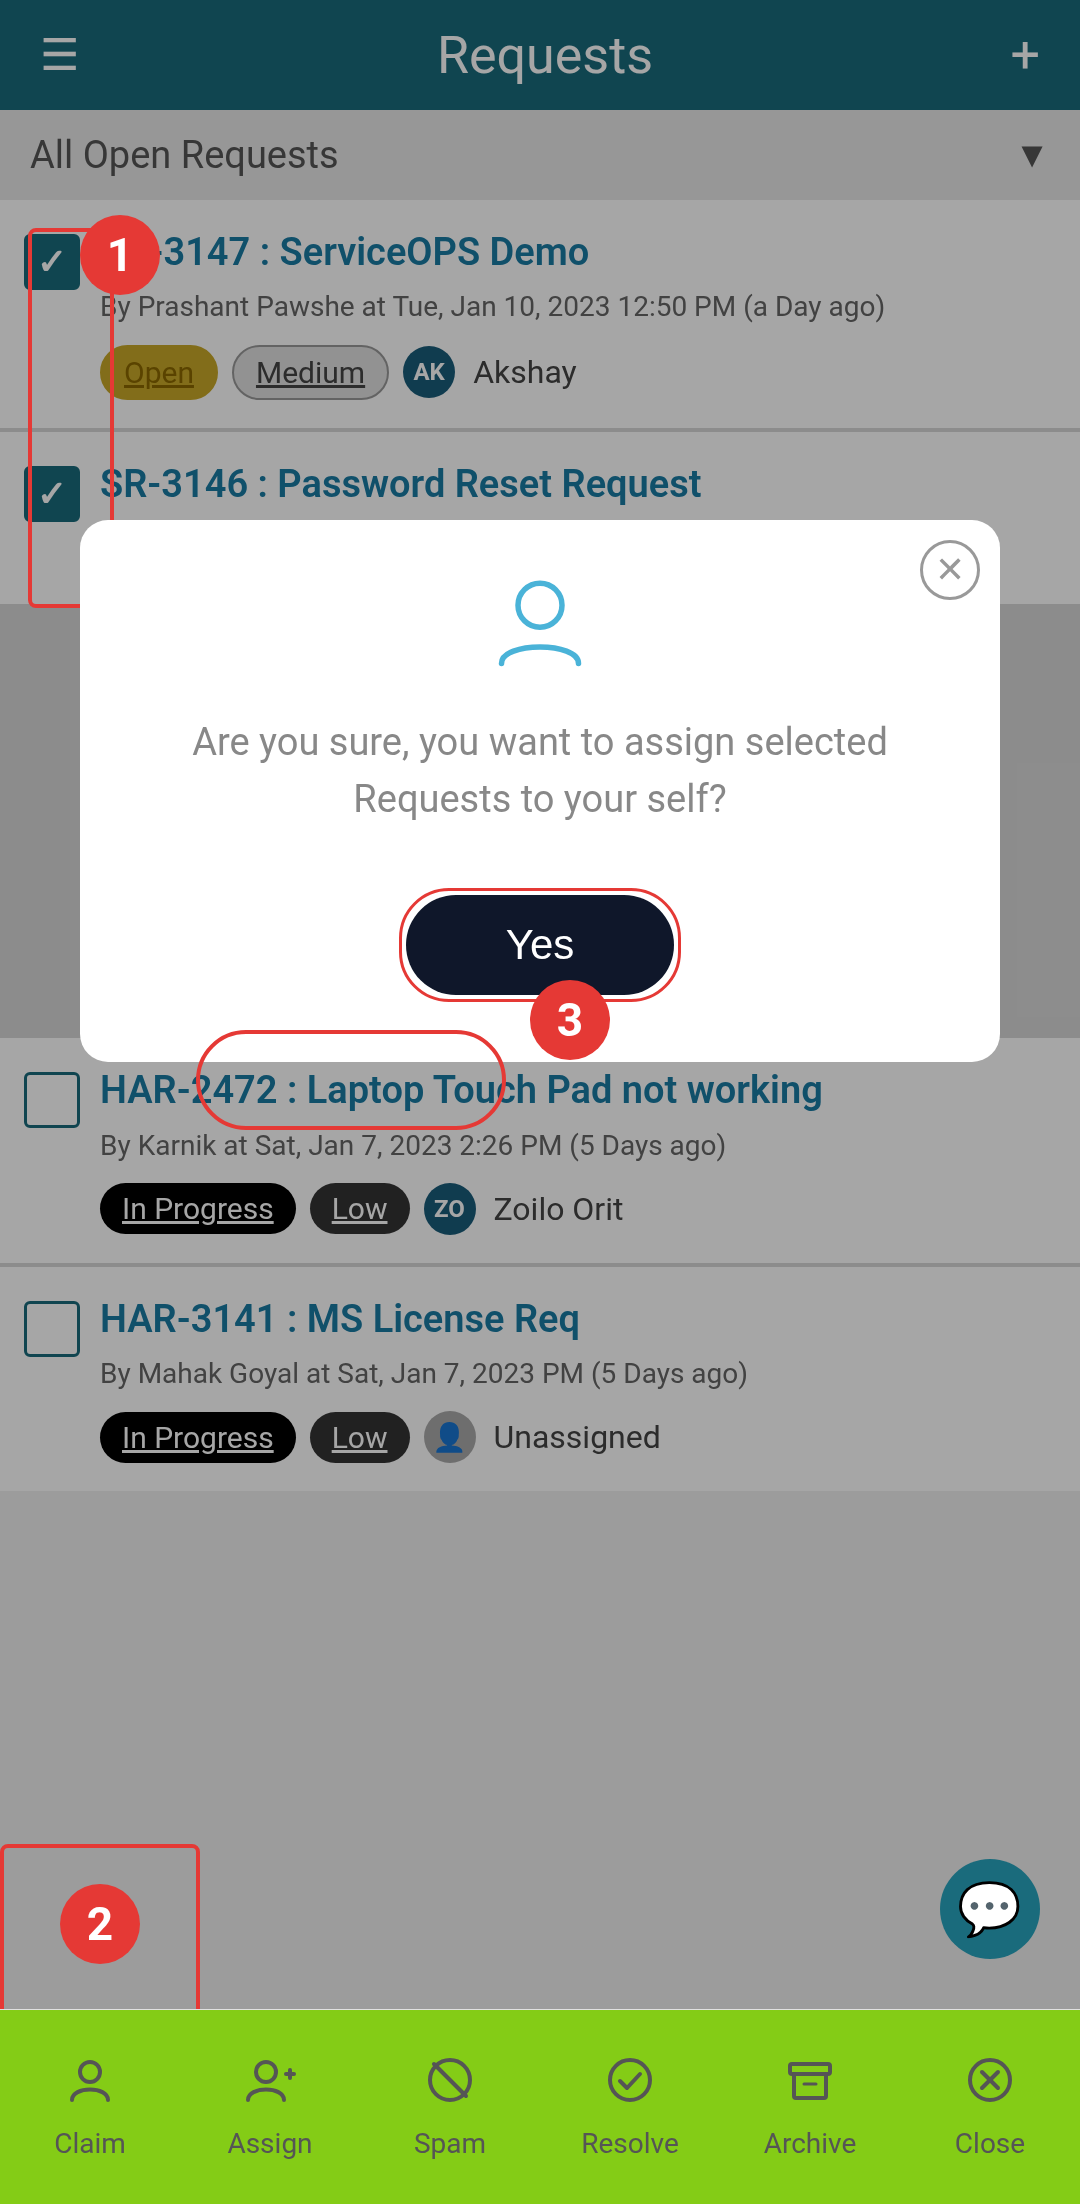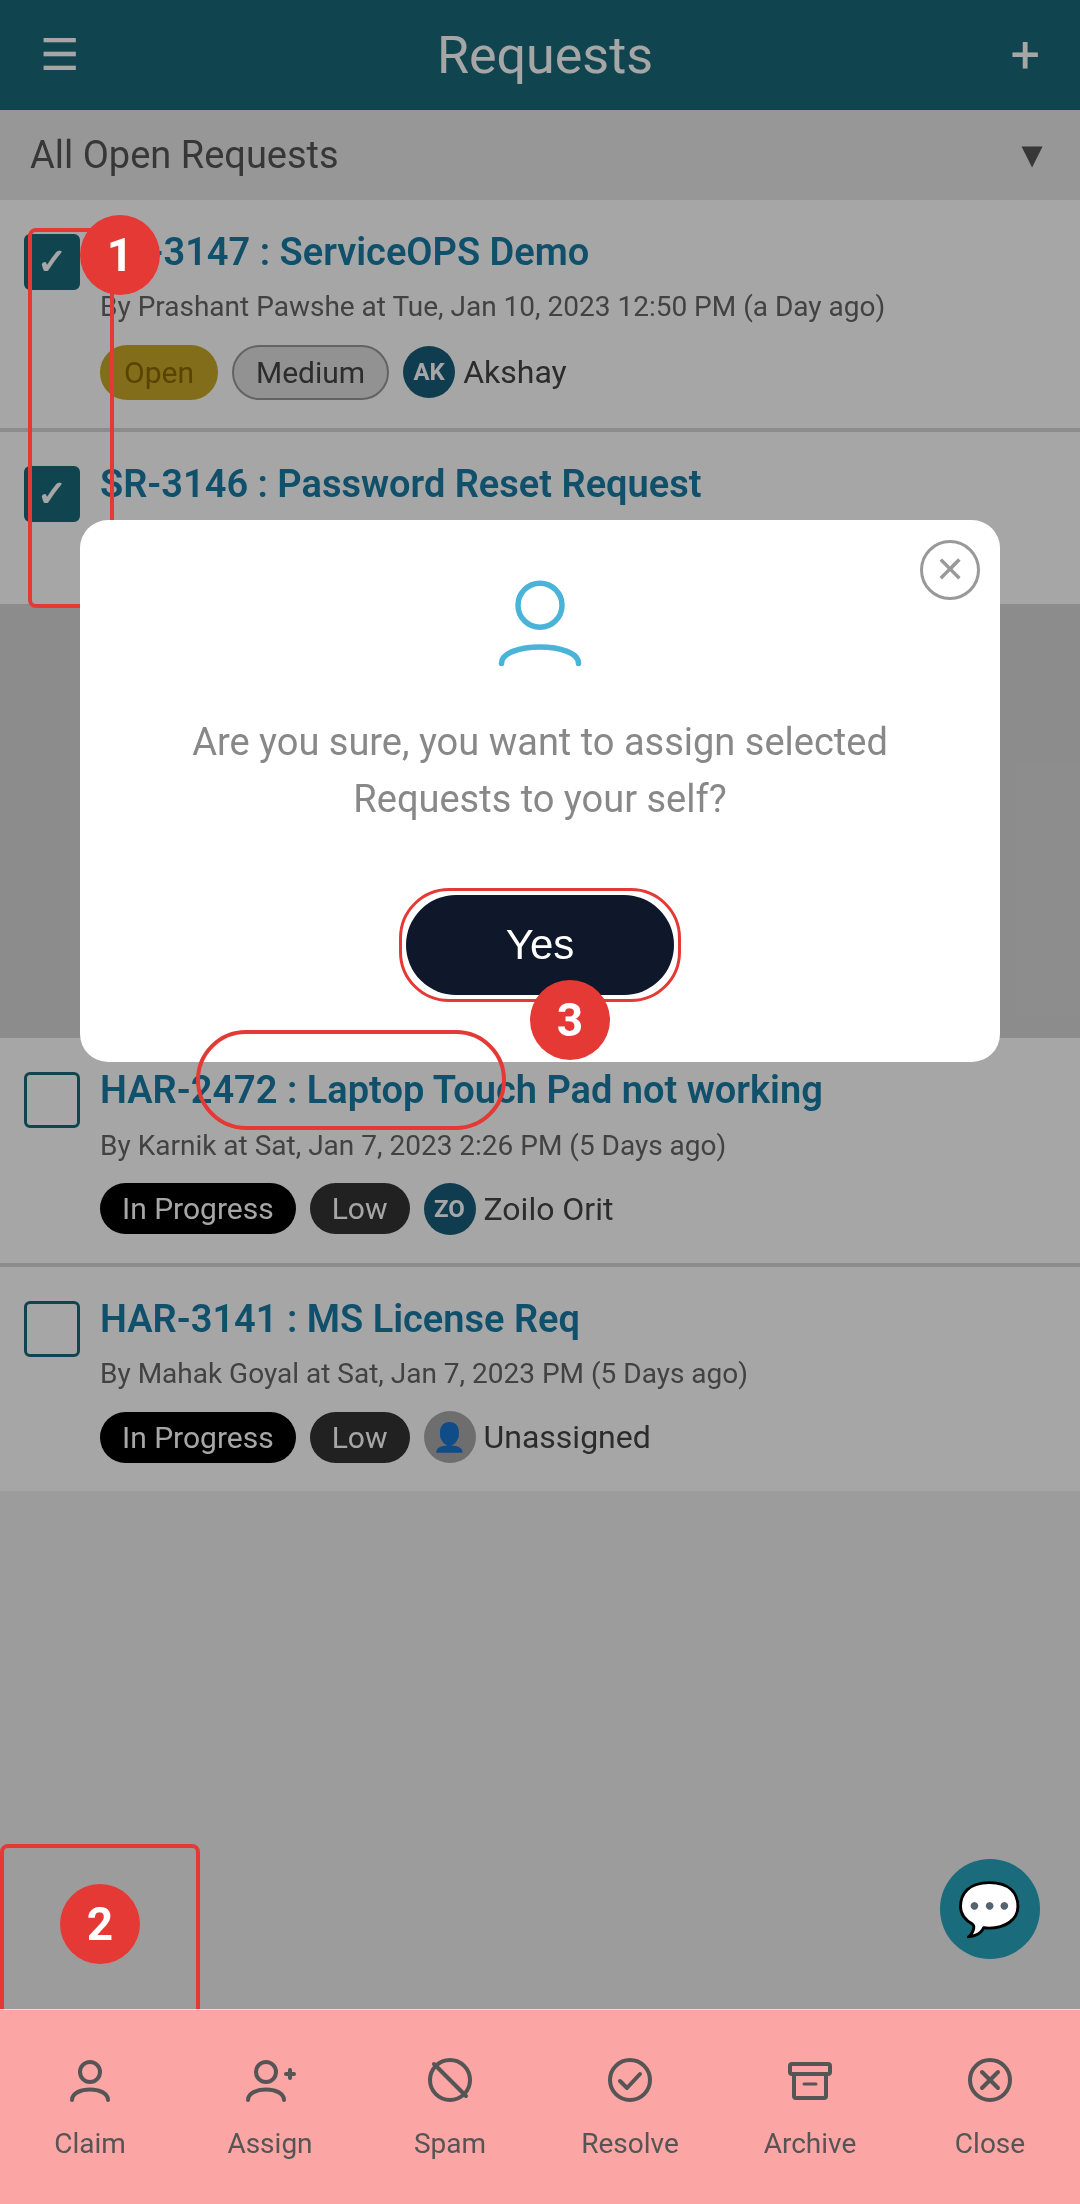--- a/index.html
+++ b/index.html
@@ -111,20 +111,21 @@
     .tags-row {
       display: flex;
       gap: 14px;
       flex-wrap: wrap;
       align-items: center;
     }
     .tag {
       padding: 8px 22px;
       border-radius: 30px;
       font-size: 30px;
+      text-decoration: underline;
     }
     .tag-open {
       background: #c8a828;
       color: #8a6800;
       border: 2px solid #c8a828;
     }
     .tag-in-progress {
       background: #000000;
       color: white;
       border-radius: 30px;
@@ -135,21 +136,21 @@
       border: 2px solid #999;
     }
     .tag-low {
       background: #333;
       color: white;
       border-radius: 30px;
     }
     .avatar-tag {
       display: flex;
       align-items: center;
-      gap: 8px;
+      gap: 18px;
     }
     .avatar-circle {
       width: 52px;
       height: 52px;
       border-radius: 50%;
       background: #1a5c7a;
       color: white;
       display: flex;
       align-items: center;
       justify-content: center;
@@ -279,21 +280,21 @@
       padding: 4px;
     }
 
     
     .bottom-nav {
       position: absolute;
       bottom: 0;
       left: 0;
       right: 0;
       height: 195px;
-      background: #fca5a5;
+      background: #84cc16;
       display: flex;
       align-items: center;
       justify-content: space-around;
       border-top: 1px solid #e0e0e0;
       z-index: 300;
     }
     .nav-item {
       display: flex;
       flex-direction: column;
       align-items: center;

